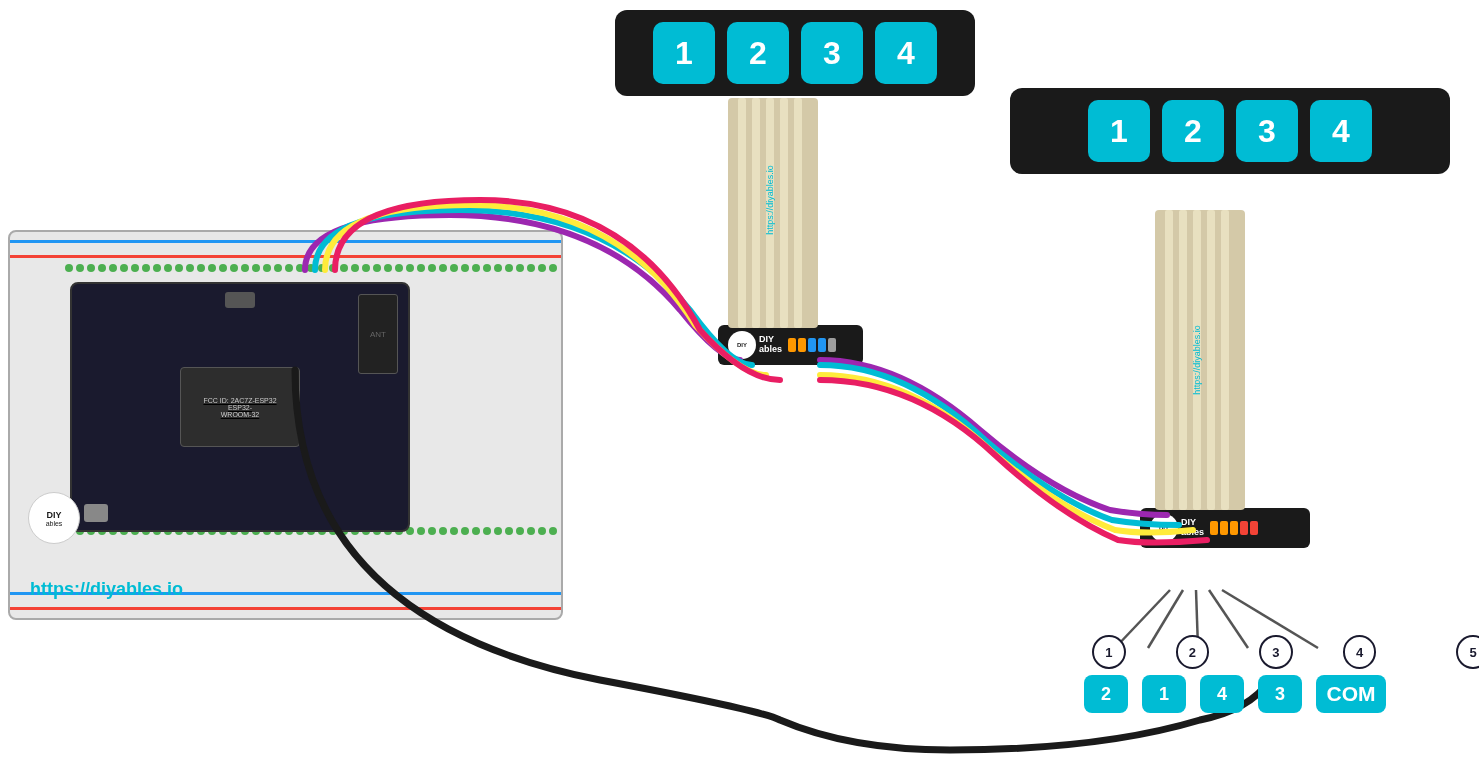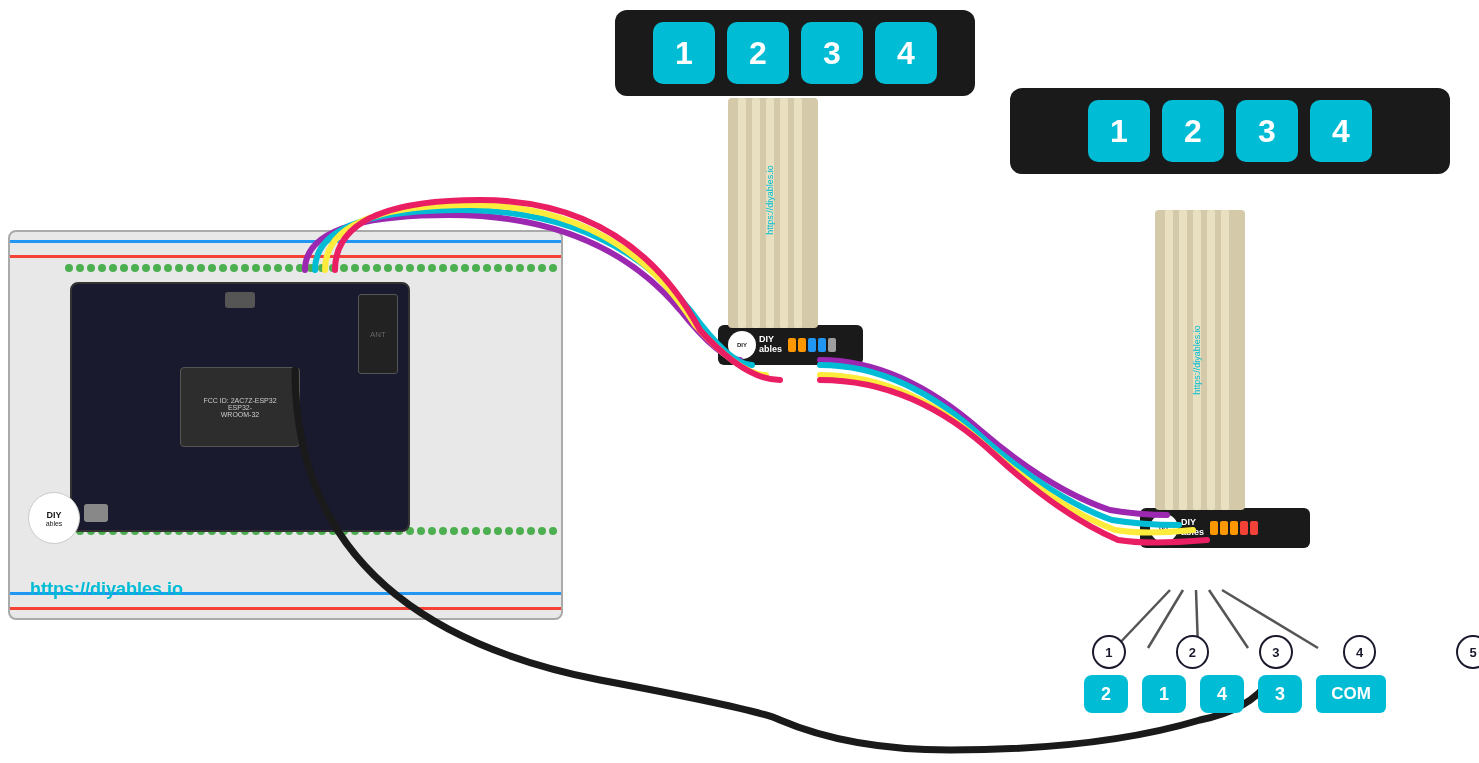--- a/index.html
+++ b/index.html
@@ -145,20 +145,21 @@
       left: 60px;
       width: 340px;
       height: 250px;
       background: #1a1a2e;
       border-radius: 8px;
       border: 2px solid #333;
       display: flex;
       flex-direction: column;
       align-items: center;
       justify-content: center;
+      text-decoration: underline;
     }
 
     .esp32-chip {
       width: 120px;
       height: 80px;
       background: #2d2d2d;
       border: 1px solid #555;
       border-radius: 4px;
       display: flex;
       align-items: center;
@@ -499,15 +500,15 @@
     <div class="pin-circle">3</div>
     <div class="pin-circle">4</div>
     <div class="pin-circle pin-circle-5">5</div>
   </div>
 
   <div style="display:flex; gap:14px; justify-content:flex-start; align-items:center; padding-left:4px; margin-top:6px;">
     <div class="label-btn">2</div>
     <div class="label-btn">1</div>
     <div class="label-btn">4</div>
     <div class="label-btn">3</div>
-    <div class="label-btn" style="min-width:70px;font-size:17px;border-radius:6px;">COM</div>
+    <div class="label-btn" style="min-width:70px;font-size:21px;">COM</div>
   </div>
 </div>
 
 </body></html>

